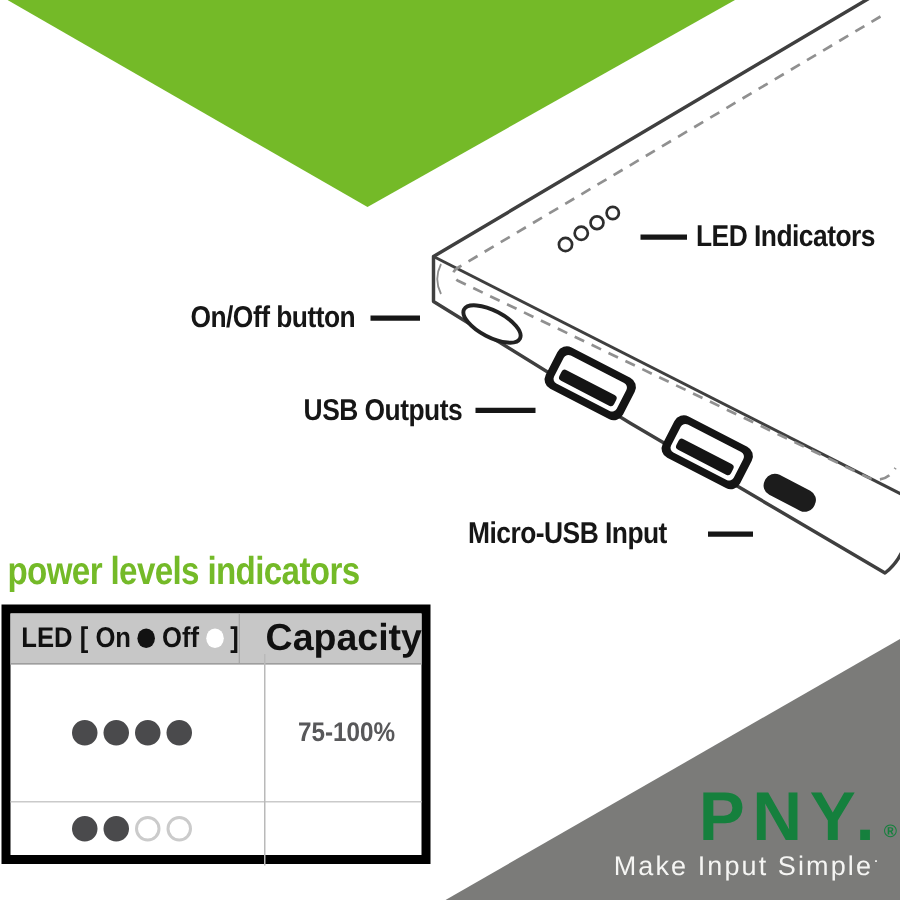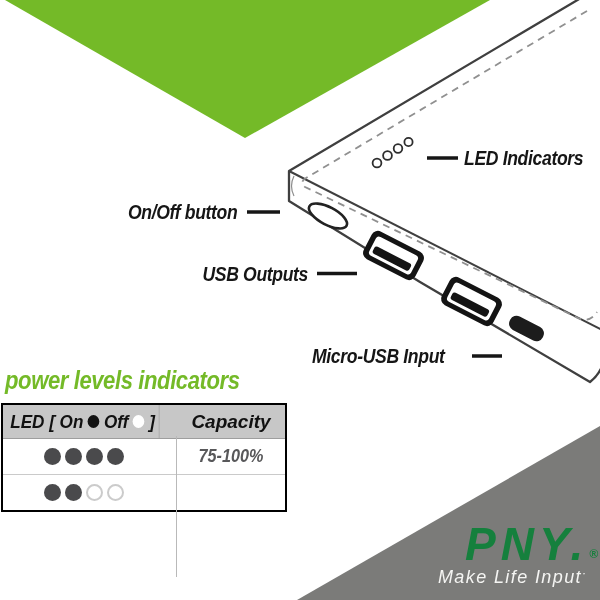--- a/index.html
+++ b/index.html
@@ -1,19 +1,18 @@
 <!DOCTYPE html>
 <html style="--green: #74ba28; --gray-triangle: #7b7b79; --header-bg: #c7c7c7; --row-text: #58585a; --dot-on: #4a4a4c; --dot-off-border: #cbcbcb; --outline: #3f3f3f; --stitch: #909090; --label-text: #161616;"><head>
 <meta charset="utf-8">
 <style>
   html,body{margin:0;padding:0;background:#ffffff;}
   .canvas{
     position:relative;width:600px;height:600px;overflow:hidden;background:#fff;
     font-family:"Liberation Sans","DejaVu Sans",sans-serif;
-    font-style:italic;
   }
   
   .green-tri{
     position:absolute;left:0;top:0;width:600px;height:600px;
     background:var(--green,#74ba28);
     clip-path:polygon(5px 0px,490px 0px,245px 138px);
   }
   .gray-tri{
     position:absolute;left:0;top:0;width:600px;height:600px;
     background:var(--gray-triangle,#7b7b79);
@@ -30,40 +29,40 @@
   .lbl.from-right{transform-origin:right center;text-align:right;}
   
   .panel-title{
     position:absolute;left:5px;top:366px;font-size:26px;line-height:28px;font-weight:bold;
     color:var(--green,#74ba28);white-space:nowrap;letter-spacing:-0.5px;
     transform:scaleX(0.85);transform-origin:left center;
   }
   
   .ptable{
     position:absolute;left:1px;top:403px;width:286px;
-    border:2px solid #000000;box-sizing:border-box;background:#fff;
+    border:6px solid #000000;box-sizing:border-box;background:#fff;
   }
   .thead{
     display:flex;height:33px;background:var(--header-bg,#c7c7c7);
     border-bottom:1px solid #9e9e9e;
   }
   .th-led{
     width:174px;display:flex;align-items:center;gap:5px;padding-left:8px;
     font-size:19px;font-weight:bold;color:#111;box-sizing:border-box;
     border-right:1px solid #a9a9a9;white-space:nowrap;
     transform:scaleX(0.9);transform-origin:left center;
   }
   .th-cap{
     flex:1;display:flex;align-items:center;justify-content:center;
-    font-size:19px;font-weight:bold;color:#111;
+    font-size:25px;font-weight:bold;color:#111;
   }
   .hdot{display:inline-block;width:13px;height:13px;border-radius:50%;}
   .hdot.on{background:#121212;}
   .hdot.off{background:#ffffff;}
-  .trow{display:flex;height:35px;border-top:1px solid #cacaca;}
+  .trow{display:flex;height:35px;border-top:1px solid #cacaca;margin-top:28px;}
   .trow:first-child{border-top:none;}
   .td-dots{
     width:174px;display:flex;align-items:center;justify-content:center;gap:4px;
     box-sizing:border-box;border-right:1px solid #b9b9b9;transform:translateX(-6px);
   }
   .td-dots{border-right:none;}
   .rowdiv{position:absolute;top:436px;left:176px;width:1px;height:141px;background:#b9b9b9;}
   .dot{display:inline-block;width:17px;height:17px;border-radius:50%;box-sizing:border-box;}
   .dot.on{background:var(--dot-on,#4a4a4c);}
   .dot.off{background:#ffffff;border:2px solid var(--dot-off-border,#cbcbcb);}
@@ -172,16 +171,16 @@
           </div>
         </div>
       </div>
   </div>
   <div class="rowdiv"></div>
 
   <div class="pny">
     <span>PNY.</span><span class="reg">®</span>
   </div>
   <div class="tagline">
-    <span>Make Life Input</span><span class="tm">·</span>
+    <span>Make Input Simple</span><span class="tm">·</span>
   </div>
 
 </div>
 
 </body></html>

